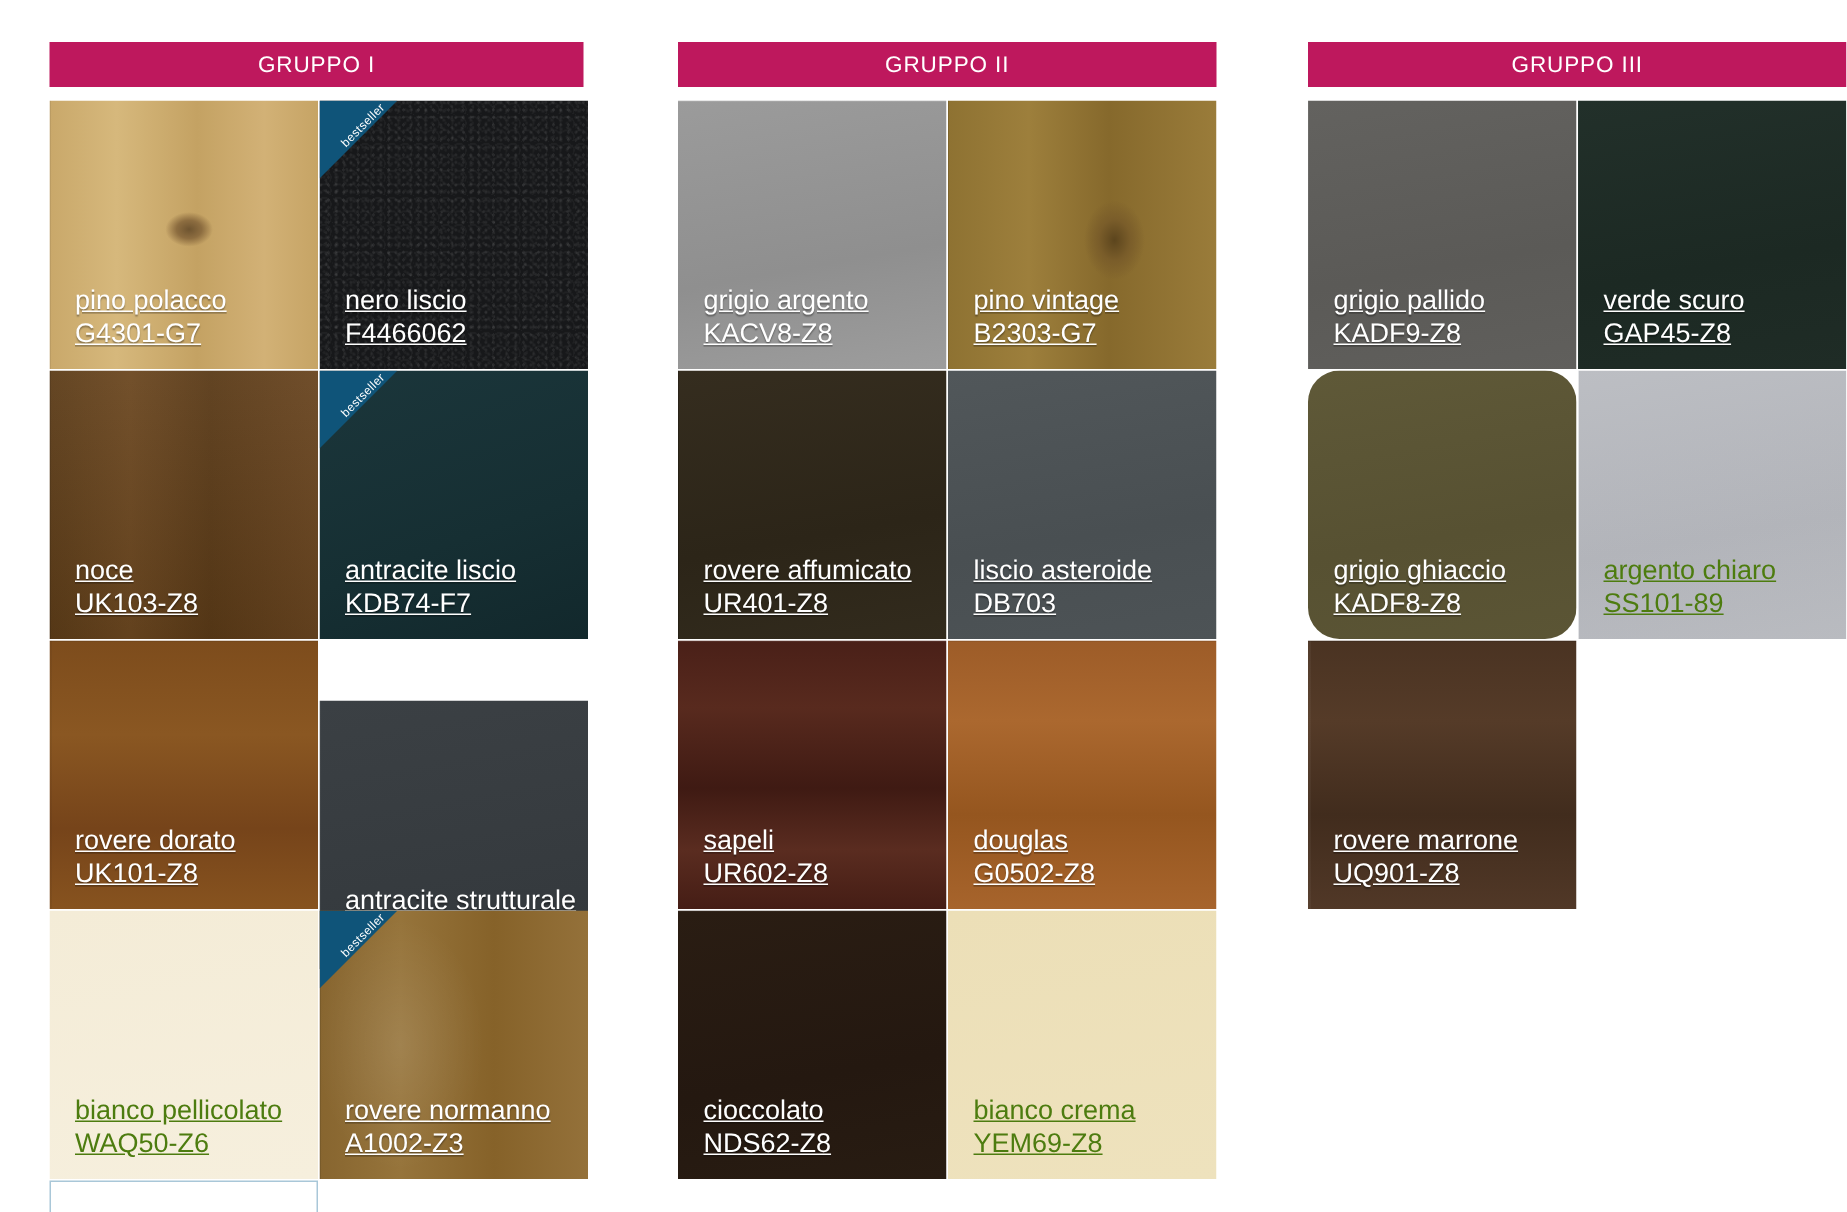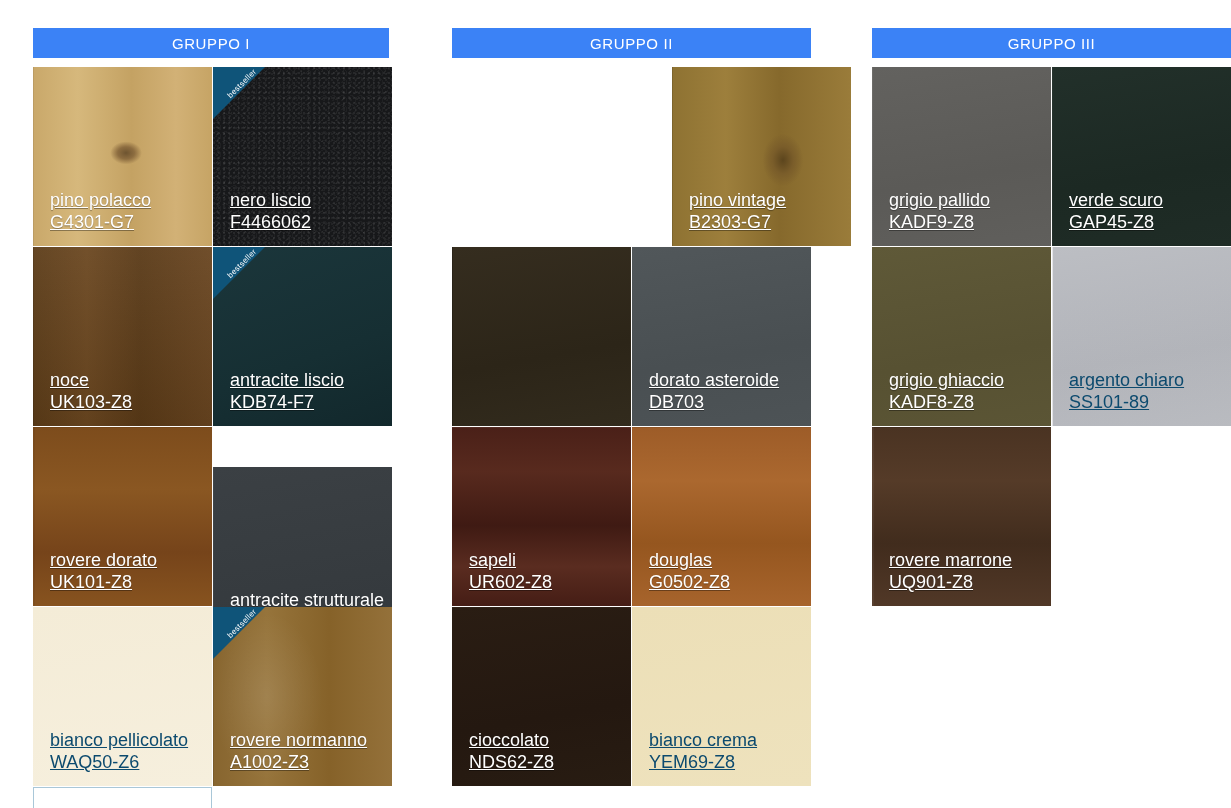--- a/index.html
+++ b/index.html
@@ -4,37 +4,37 @@
 <style>
   html,body{margin:0;padding:0;}
   body{
     width:1231px;height:808px;overflow:hidden;background:#ffffff;
     font-family:"Liberation Sans", sans-serif;
   }
   .board{position:relative;width:1231px;height:808px;}
 
   .group{position:absolute;top:0;}
   .group-header{
-    height:30px;background:#3b82f6;color:#ffffff;
+    height:30px;background:#be185d;color:#ffffff;
     display:flex;align-items:center;justify-content:center;
     font-size:15px;letter-spacing:.6px;font-weight:400;
     margin-top:28px;
   }
   .grid{position:relative;margin-top:9px;}
   .tile{
     position:absolute;width:179px;height:179px;overflow:hidden;
   }
   .tile .surface{position:absolute;inset:0;}
   .tile .caption{
     position:absolute;left:17px;bottom:12px;right:0;
     line-height:1.22;font-size:18px;color:#ffffff;
     text-shadow:0 1px 1px rgba(0,0,0,.35);
     text-decoration:underline;
   }
-  .tile.light .caption{color:#0c4a6e;text-shadow:none;}
+  .tile.light .caption{color:#4d7c0f;text-shadow:none;}
   .caption .nm{display:block;}
   .caption .cd{display:block;}
 
   .badge{
     position:absolute;left:0;top:0;width:52px;height:52px;overflow:hidden;
     pointer-events:none;
   }
   .badge .tri{
     position:absolute;left:0;top:0;width:0;height:0;
     border-top:52px solid #0f5479;border-right:52px solid transparent;
@@ -231,34 +231,45 @@
             <span class="nm">rovere normanno</span>
             <span class="cd">A1002-Z3</span>
           </div>
         </div>
         <div class="empty-tile" style="left: 0px; top: 720px;"></div>
       </div>
     </div>
     <div class="group" style="left: 452px; width: 359px;">
       <div class="group-header">GRUPPO II</div>
       <div class="grid" style="height: 740px;">
-        <div class="tile" style="left: 180px; top: 0px; margin-left: 40px;">
+        <div class="tile" style="left: 0px; top: 0px;">
+          <div class="surface t-grigio-argento"></div>
+          <div class="caption">
+            <span class="nm">grigio argento</span>
+            <span class="cd">KACV8-Z8</span>
+          </div>
+        </div>
+        <div class="tile" style="left: 180px; top: 0px;">
           <div class="surface t-pino-vintage"></div>
           <div class="caption">
             <span class="nm">pino vintage</span>
             <span class="cd">B2303-G7</span>
           </div>
         </div>
         <div class="tile" style="left: 0px; top: 180px;">
           <div class="surface t-rovere-affumicato"></div>
+          <div class="caption">
+            <span class="nm">rovere affumicato</span>
+            <span class="cd">UR401-Z8</span>
+          </div>
         </div>
         <div class="tile" style="left: 180px; top: 180px;">
           <div class="surface t-basalto"></div>
           <div class="caption">
-            <span class="nm">dorato asteroide</span>
+            <span class="nm">liscio asteroide</span>
             <span class="cd">DB703</span>
           </div>
         </div>
         <div class="tile" style="left: 0px; top: 360px;">
           <div class="surface t-sapeli"></div>
           <div class="caption">
             <span class="nm">sapeli</span>
             <span class="cd">UR602-Z8</span>
           </div>
         </div>
@@ -295,21 +306,21 @@
             <span class="cd">KADF9-Z8</span>
           </div>
         </div>
         <div class="tile" style="left: 180px; top: 0px;">
           <div class="surface t-verde-scuro"></div>
           <div class="caption">
             <span class="nm">verde scuro</span>
             <span class="cd">GAP45-Z8</span>
           </div>
         </div>
-        <div class="tile" style="left: 0px; top: 180px;">
+        <div class="tile" style="left: 0px; top: 180px; border-radius: 21px;">
           <div class="surface t-grigio-ghiaccio"></div>
           <div class="caption">
             <span class="nm">grigio ghiaccio</span>
             <span class="cd">KADF8-Z8</span>
           </div>
         </div>
         <div class="tile light" style="left: 180px; top: 180px;">
           <div class="surface t-argento-chiaro"></div>
           <div class="caption">
             <span class="nm">argento chiaro</span>

